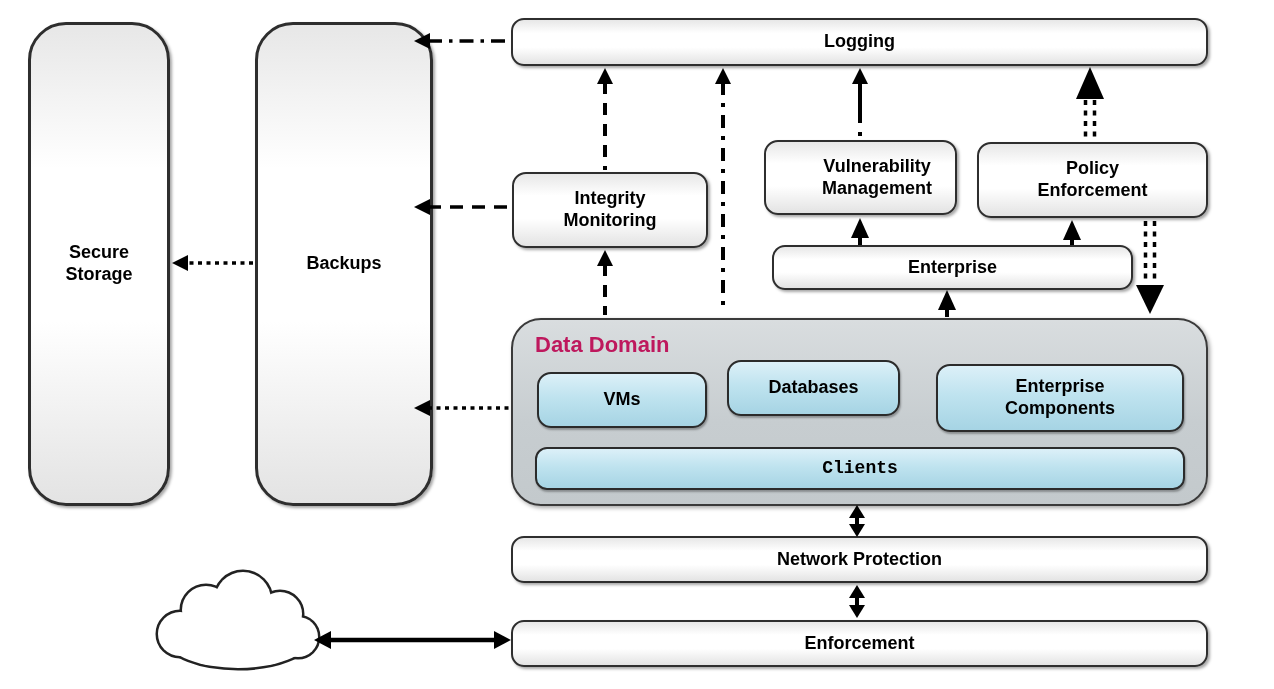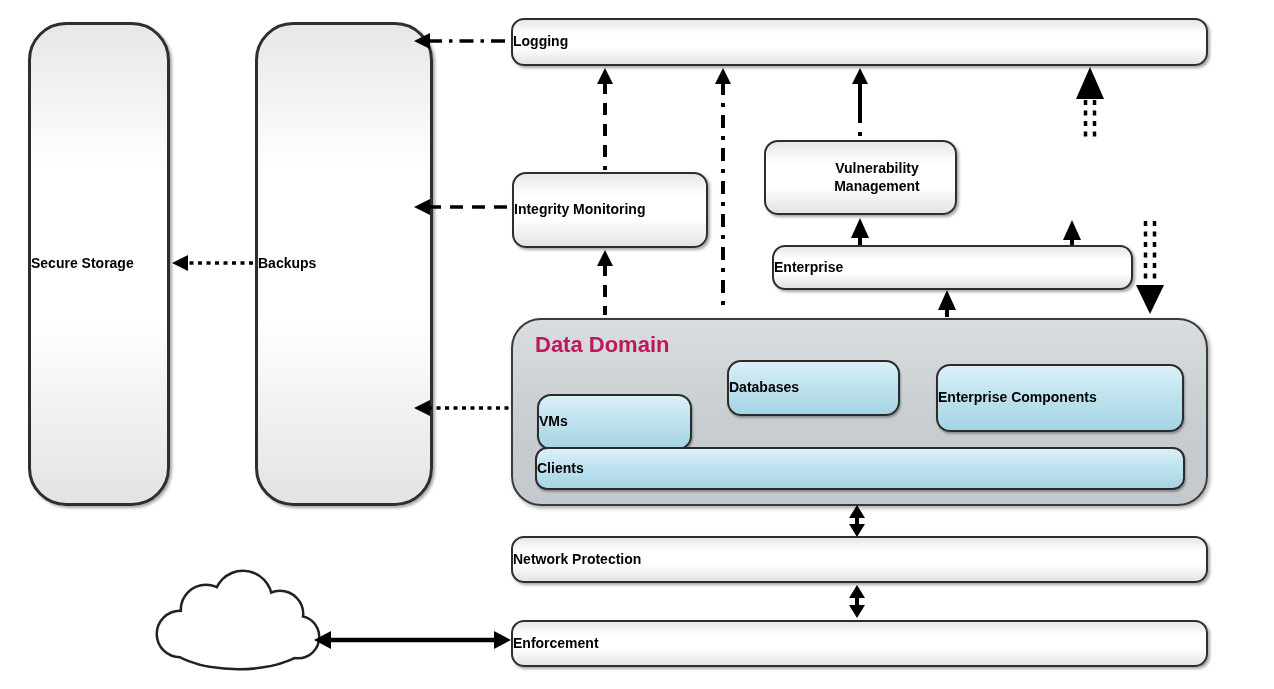--- a/index.html
+++ b/index.html
@@ -5,24 +5,24 @@
   html,body{margin:0;padding:0;background:#ffffff;}
   #stage{
     position:relative;
     width:1274px;height:689px;
     background:#ffffff;
     font-family:"Liberation Sans", sans-serif;
     overflow:hidden;
   }
   .node{
     position:absolute;
-    display:flex;align-items:center;
+    display:flex;align-items:center;justify-content:center;
     text-align:center;
     font-weight:bold;color:#000;
-    font-size:14px;line-height:1.22;
+    font-size:18px;line-height:1.22;
     box-sizing:border-box;
     border:2px solid #2e2e2e;
     background:linear-gradient(180deg,#e7e7e7 0%,#ffffff 30%,#ffffff 62%,#e3e3e3 100%);
     box-shadow:2px 2px 3px rgba(0,0,0,0.35);
     border-radius:12px;
   }
   .column{border-width:3px;border-radius:38px;}
   .bar{border-radius:13px;}
   .smallbox{border-radius:14px;}
   .container-box{
@@ -75,41 +75,44 @@
   </div>
 
   <div class="node smallbox" style="left:512px;top:172px;width:196px;height:76px;">
     <span class="inner-narrow w130">Integrity Monitoring</span>
   </div>
 
   <div class="node smallbox" style="left:764px;top:140px;width:193px;height:75px;padding-left:33px;">
     <span class="inner-narrow w150">Vulnerability Management</span>
   </div>
 
+  <div class="node smallbox" style="left:977px;top:142px;width:231px;height:76px;">
+    <span class="inner-narrow w140">Policy Enforcement</span>
+  </div>
 
   <div class="node bar" style="left:772px;top:245px;width:361px;height:45px;">
     <span>Enterprise</span>
   </div>
 
   <div class="node container-box" style="left:511px;top:318px;width:697px;height:188px;"></div>
   <div id="dd-title">Data Domain</div>
 
-  <div class="node component" style="left:537px;top:372px;width:155px;height:56px;margin-top:22px;">
+  <div class="node component" style="left:537px;top:372px;width:170px;height:56px;">
     <span>VMs</span>
   </div>
 
   <div class="node component" style="left:727px;top:360px;width:173px;height:56px;">
     <span>Databases</span>
   </div>
 
   <div class="node component" style="left:936px;top:364px;width:248px;height:68px;">
     <span class="inner-narrow w170">Enterprise Components</span>
   </div>
 
-  <div class="node component" style="left:535px;top:447px;width:650px;height:43px;border-radius:12px;">
+  <div class="node component" style="left:535px;top:447px;width:650px;height:43px;border-radius:12px;font-family:Liberation Mono, monospace;">
     <span>Clients</span>
   </div>
 
   <div class="node bar" style="left:511px;top:536px;width:697px;height:47px;">
     <span>Network Protection</span>
   </div>
 
   <div class="node bar" style="left:511px;top:620px;width:697px;height:47px;">
     <span>Enforcement</span>
   </div>

